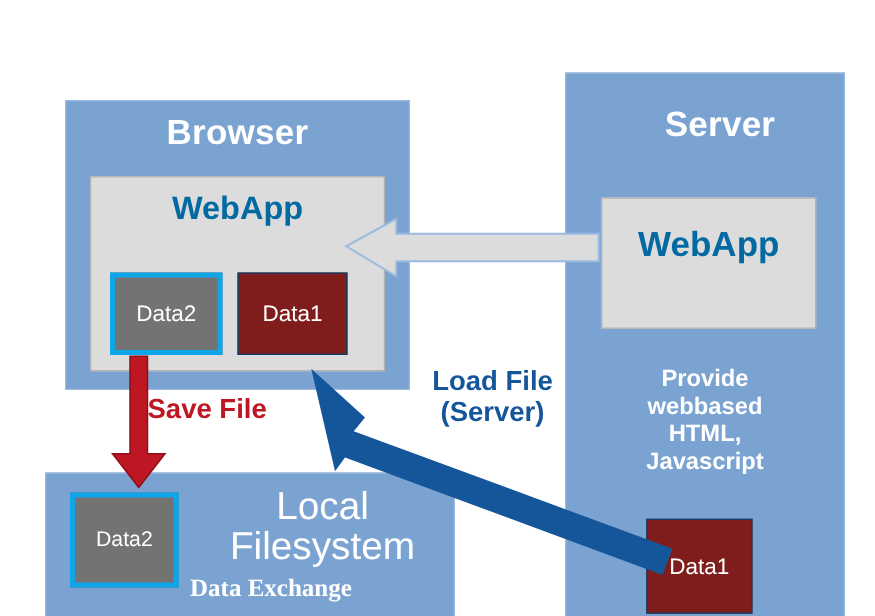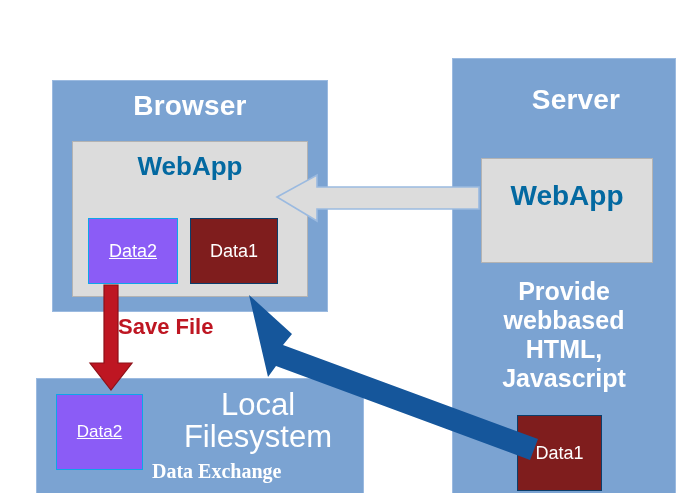--- a/index.html
+++ b/index.html
@@ -48,23 +48,22 @@
   }
   .databox {
     position: absolute;
     box-sizing: border-box;
     display: flex;
     align-items: center;
     justify-content: center;
     color: #ffffff;
   }
   .databox.red {
-    background: #8b5cf6;
-    border: 1px solid #0ea5e9;
-    text-decoration: underline;
+    background: #737373;
+    border: 4px solid #0ea5e9;
   }
   .databox.blue {
     background: #7f1d1d;
     border: 1px solid #0B3E6B;
   }
   .databox span {
     font-weight: normal;
   }
   .caption {
     position: absolute;
@@ -120,21 +119,21 @@
   </div>
 
   <div class="panel" style="left:452px; top:31px; width:224px; height:439px;">
   </div>
   <div class="panel-title" style="left:452px; top:57px; width:248px; font-size:28px;">Server</div>
 
   <div class="greybox" style="left:481px; top:131px; width:172px; height:105px;">
   </div>
   <div class="greybox-label" style="left:481px; top:153px; width:172px; font-size:28px;">WebApp</div>
 
-  <div class="caption white" style="left:455px; top:250px; width:218px; font-size:25px; line-height:1.16;">
+  <div class="caption white" style="left:455px; top:266px; width:218px; font-size:19px; line-height:1.16;">
     <div>Provide</div>
     <div>webbased</div>
     <div>HTML,</div>
     <div>Javascript</div>
   </div>
 
   <div class="databox blue" style="left:517px; top:388px; width:85px; height:76px;">
     <span style="font-size:18px;">Data1</span>
   </div>
 
@@ -158,14 +157,18 @@
 
     <g>
       <polygon points="249,268 292,307 283,318 538,412 530,433 276,339 268,350" fill="#15569B"></polygon>
     </g>
   </svg>
 
   <div class="caption red" style="left:118px; top:288px; width:160px; font-size:22px; text-align:left; line-height:1.12;">
     <div>Save File</div>
   </div>
 
+  <div class="caption blue" style="left:333px; top:266px; width:122px; font-size:22px; line-height:1.12;">
+    <div>Load File</div>
+    <div>(Server)</div>
+  </div>
 
 </div>
 
 </body></html>

